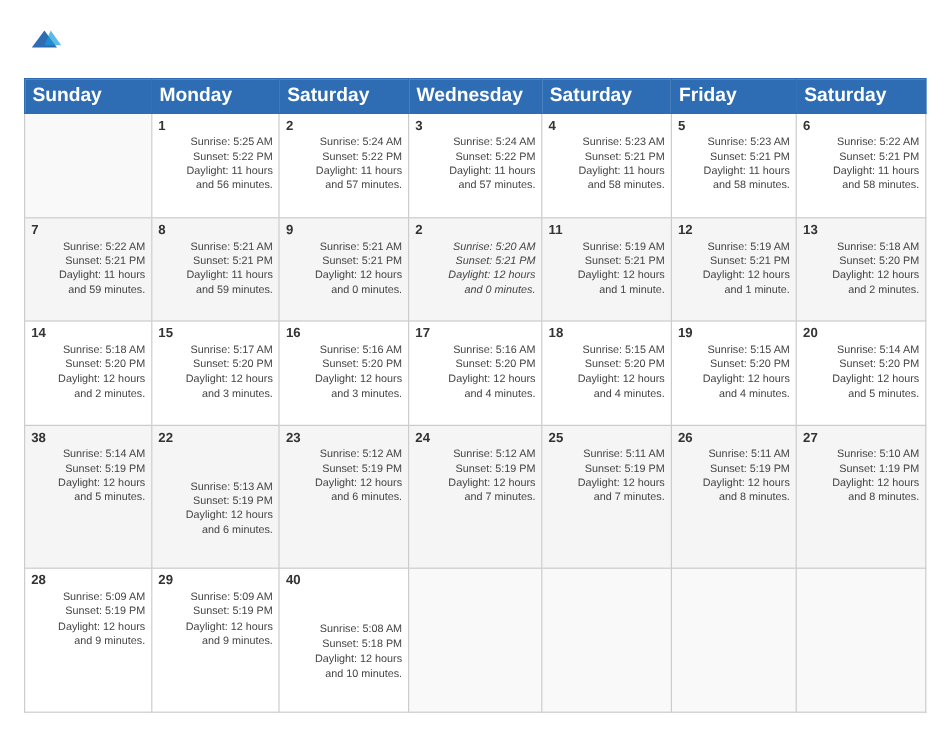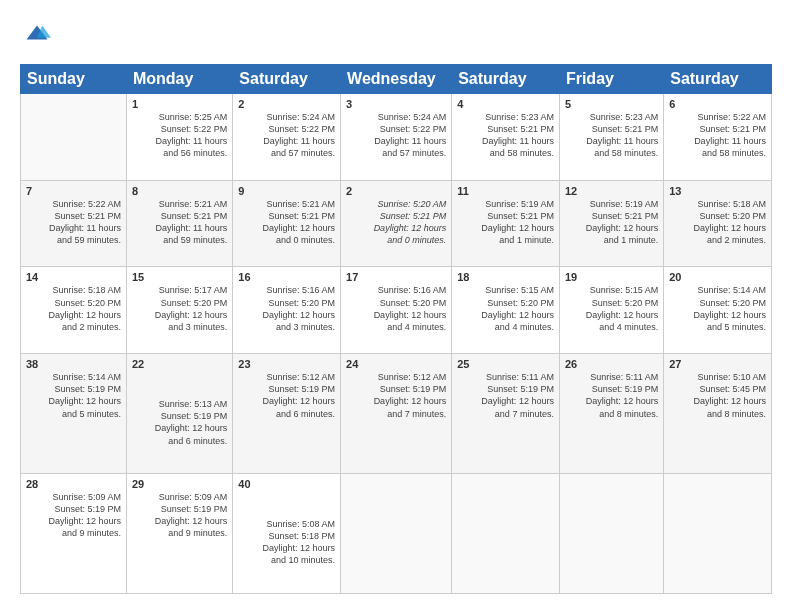--- a/index.html
+++ b/index.html
@@ -311,21 +311,21 @@
           <td>
             <span class="day-number">26</span>
             <div class="day-info" style="white-space: pre-line;">Sunrise: 5:11 AM
 Sunset: 5:19 PM
 Daylight: 12 hours
 and 8 minutes.</div>
           </td>
           <td>
             <span class="day-number">27</span>
             <div class="day-info" style="white-space: pre-line;">Sunrise: 5:10 AM
-Sunset: 5:45 PM
+Sunset: 1:19 PM
 Daylight: 12 hours
 and 8 minutes.</div>
           </td>
         </tr>
         <tr>
           <td>
             <span class="day-number">28</span>
             <div class="day-info" style="white-space: pre-line;">Sunrise: 5:09 AM
 Sunset: 5:19 PM
 Daylight: 12 hours

